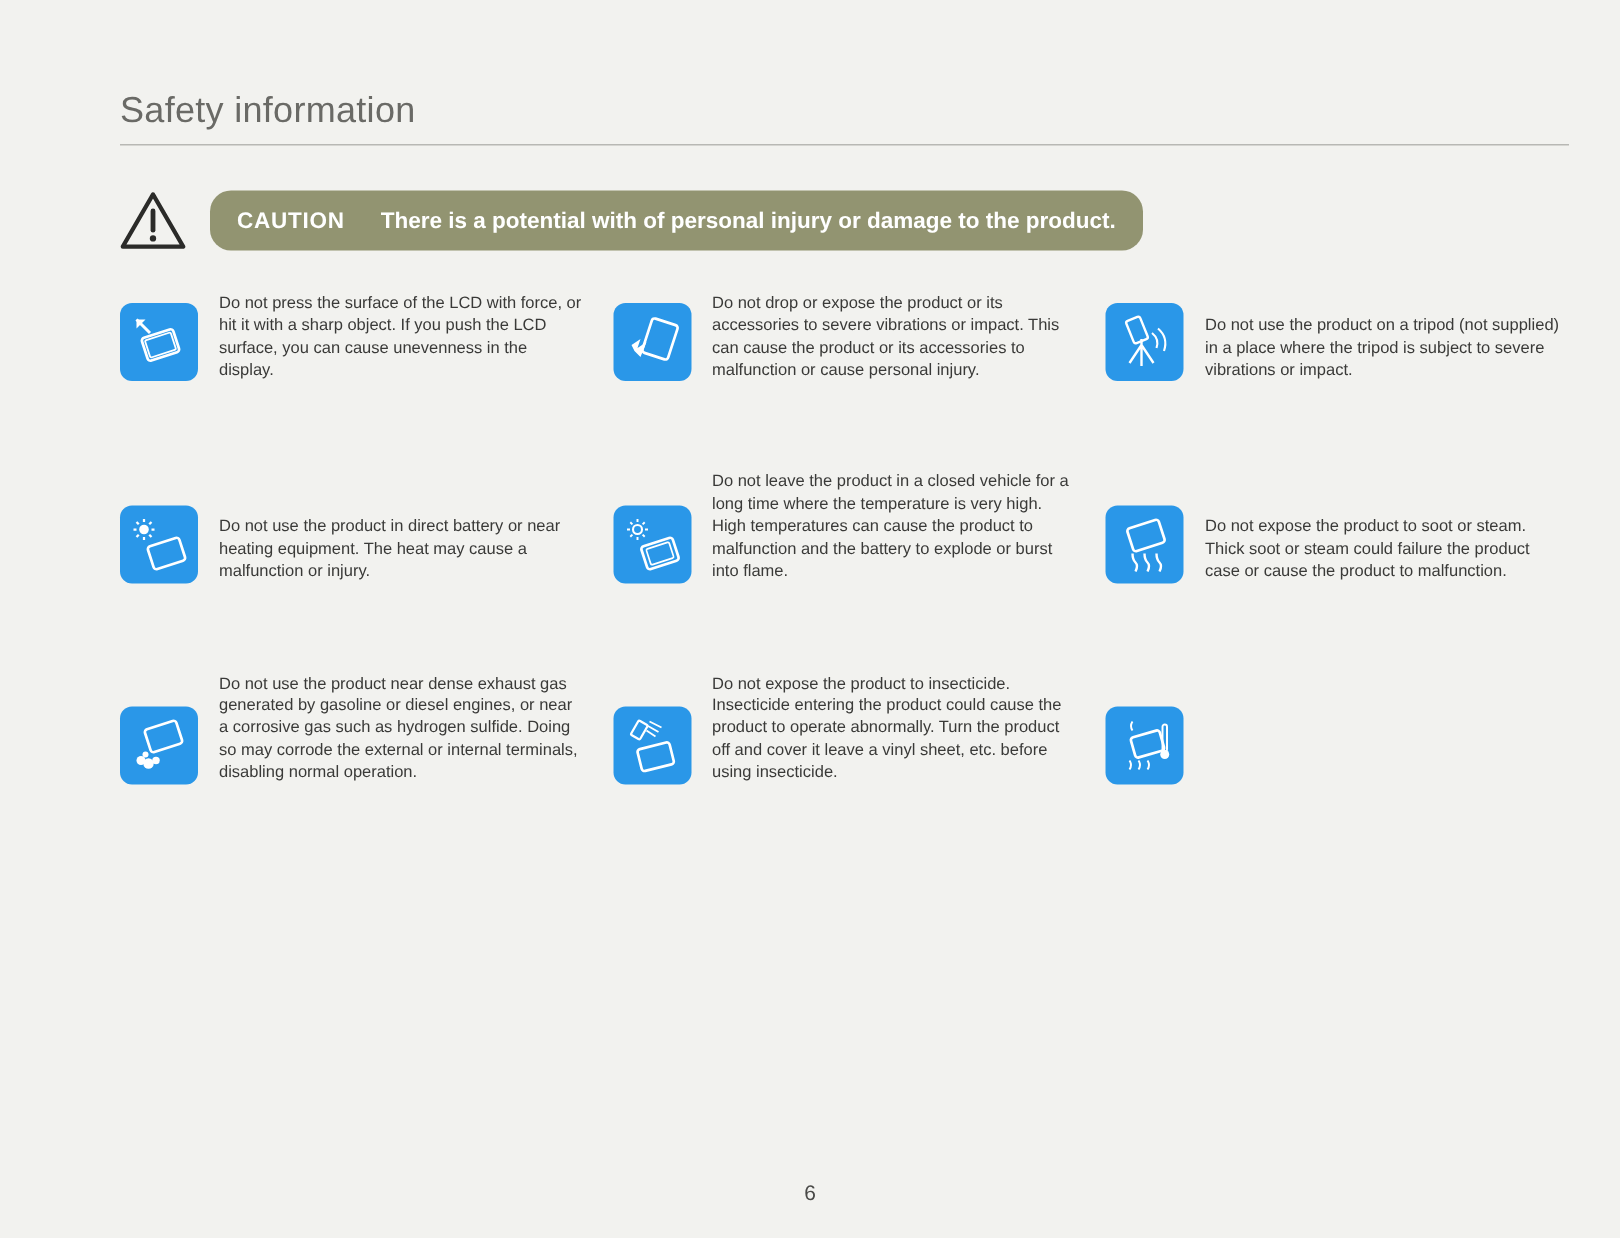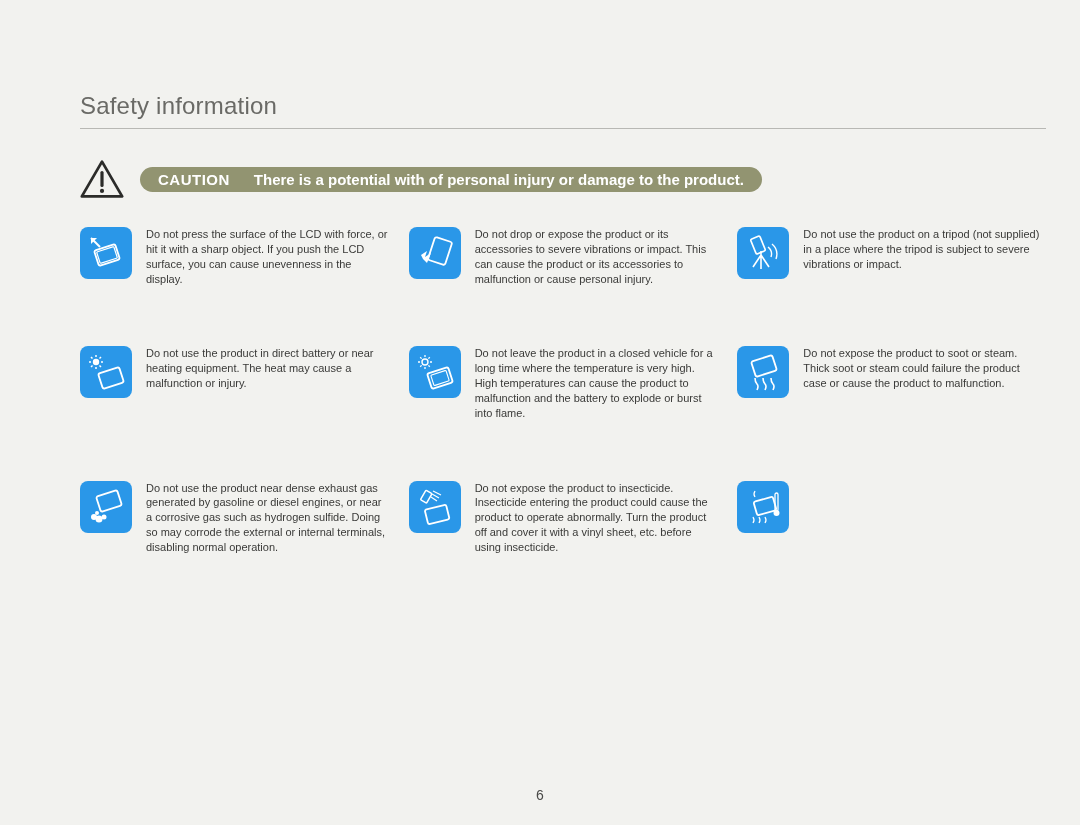--- a/index.html
+++ b/index.html
@@ -7,37 +7,35 @@
     padding: 0;
     background: #f2f2ef;
     font-family: Arial, Helvetica, sans-serif;
     width: 1080px;
     height: 825px;
     box-sizing: border-box;
     position: relative;
   }
   .page {
     padding: 60px 34px 40px 80px;
-    margin-top: 32px;
   }
   .title {
     font-size: 24px;
     color: #6a6a66;
     font-weight: 400;
     margin-bottom: 8px;
     letter-spacing: 0.2px;
   }
   .title-rule {
     border: none;
     border-top: 1px solid #b8b8b4;
     margin: 0 0 30px 0;
   }
   .caution-row {
     display: flex;
-    align-items: center;
     gap: 16px;
     margin-bottom: 28px;
   }
   .warning-triangle {
     width: 44px;
     height: 40px;
   }
   .caution-bar {
     display: flex;
     align-items: center;
@@ -58,21 +56,21 @@
   .grid {
     display: grid;
     grid-template-columns: repeat(3, 1fr);
     column-gap: 20px;
     row-gap: 60px;
     margin-top: 10px;
   }
   .item {
     display: flex;
     gap: 14px;
-    align-items: flex-start;
+    align-items: flex-end;
   }
   .icon-box {
     flex: 0 0 52px;
     width: 52px;
     height: 52px;
     background: #2a97e8;
     border-radius: 8px;
     display: flex;
     align-items: center;
     justify-content: center;
@@ -218,21 +216,21 @@
     </div>
 
     <div class="item">
       <div class="icon-box">
         <svg viewBox="0 0 40 40">
           <rect x="11" y="20" width="22" height="15" rx="2" fill="none" stroke="#fff" stroke-width="1.8" transform="rotate(-14 22 27)"></rect>
           <rect x="8" y="4" width="7" height="11" rx="1" fill="none" stroke="#fff" stroke-width="1.5" transform="rotate(30 11 9)"></rect>
           <path d="M16 10 L22 14 M17 7 L24 11 M18 4 L26 8" stroke="#fff" stroke-width="1.2"></path>
         </svg>
       </div>
-      <div class="item-text">Do not expose the product to insecticide. Insecticide entering the product could cause the product to operate abnormally. Turn the product off and cover it with a vinyl sheet, etc. before using insecticide.</div>
+      <div class="item-text">Do not expose the product to insecticide. Insecticide entering the product could cause the product to operate abnormally. Turn the product off and cover it leave a vinyl sheet, etc. before using insecticide.</div>
     </div>
 
     <div class="item">
       <div class="icon-box">
         <svg viewBox="0 0 40 40">
           <rect x="12" y="12" width="20" height="14" rx="2" fill="none" stroke="#fff" stroke-width="1.8" transform="rotate(-16 22 19)"></rect>
           <path d="M7 6 Q5 9 7 12 Q9 14 7 12 Q5 9 7 6 Z" fill="#fff"></path>
           <path d="M12 4 Q10 7 12 10" stroke="#fff" stroke-width="1.3" fill="none"></path>
           <rect x="32" y="6" width="3" height="18" rx="1.5" fill="none" stroke="#fff" stroke-width="1.3"></rect>
           <circle cx="33.5" cy="26" r="3" fill="#fff"></circle>

